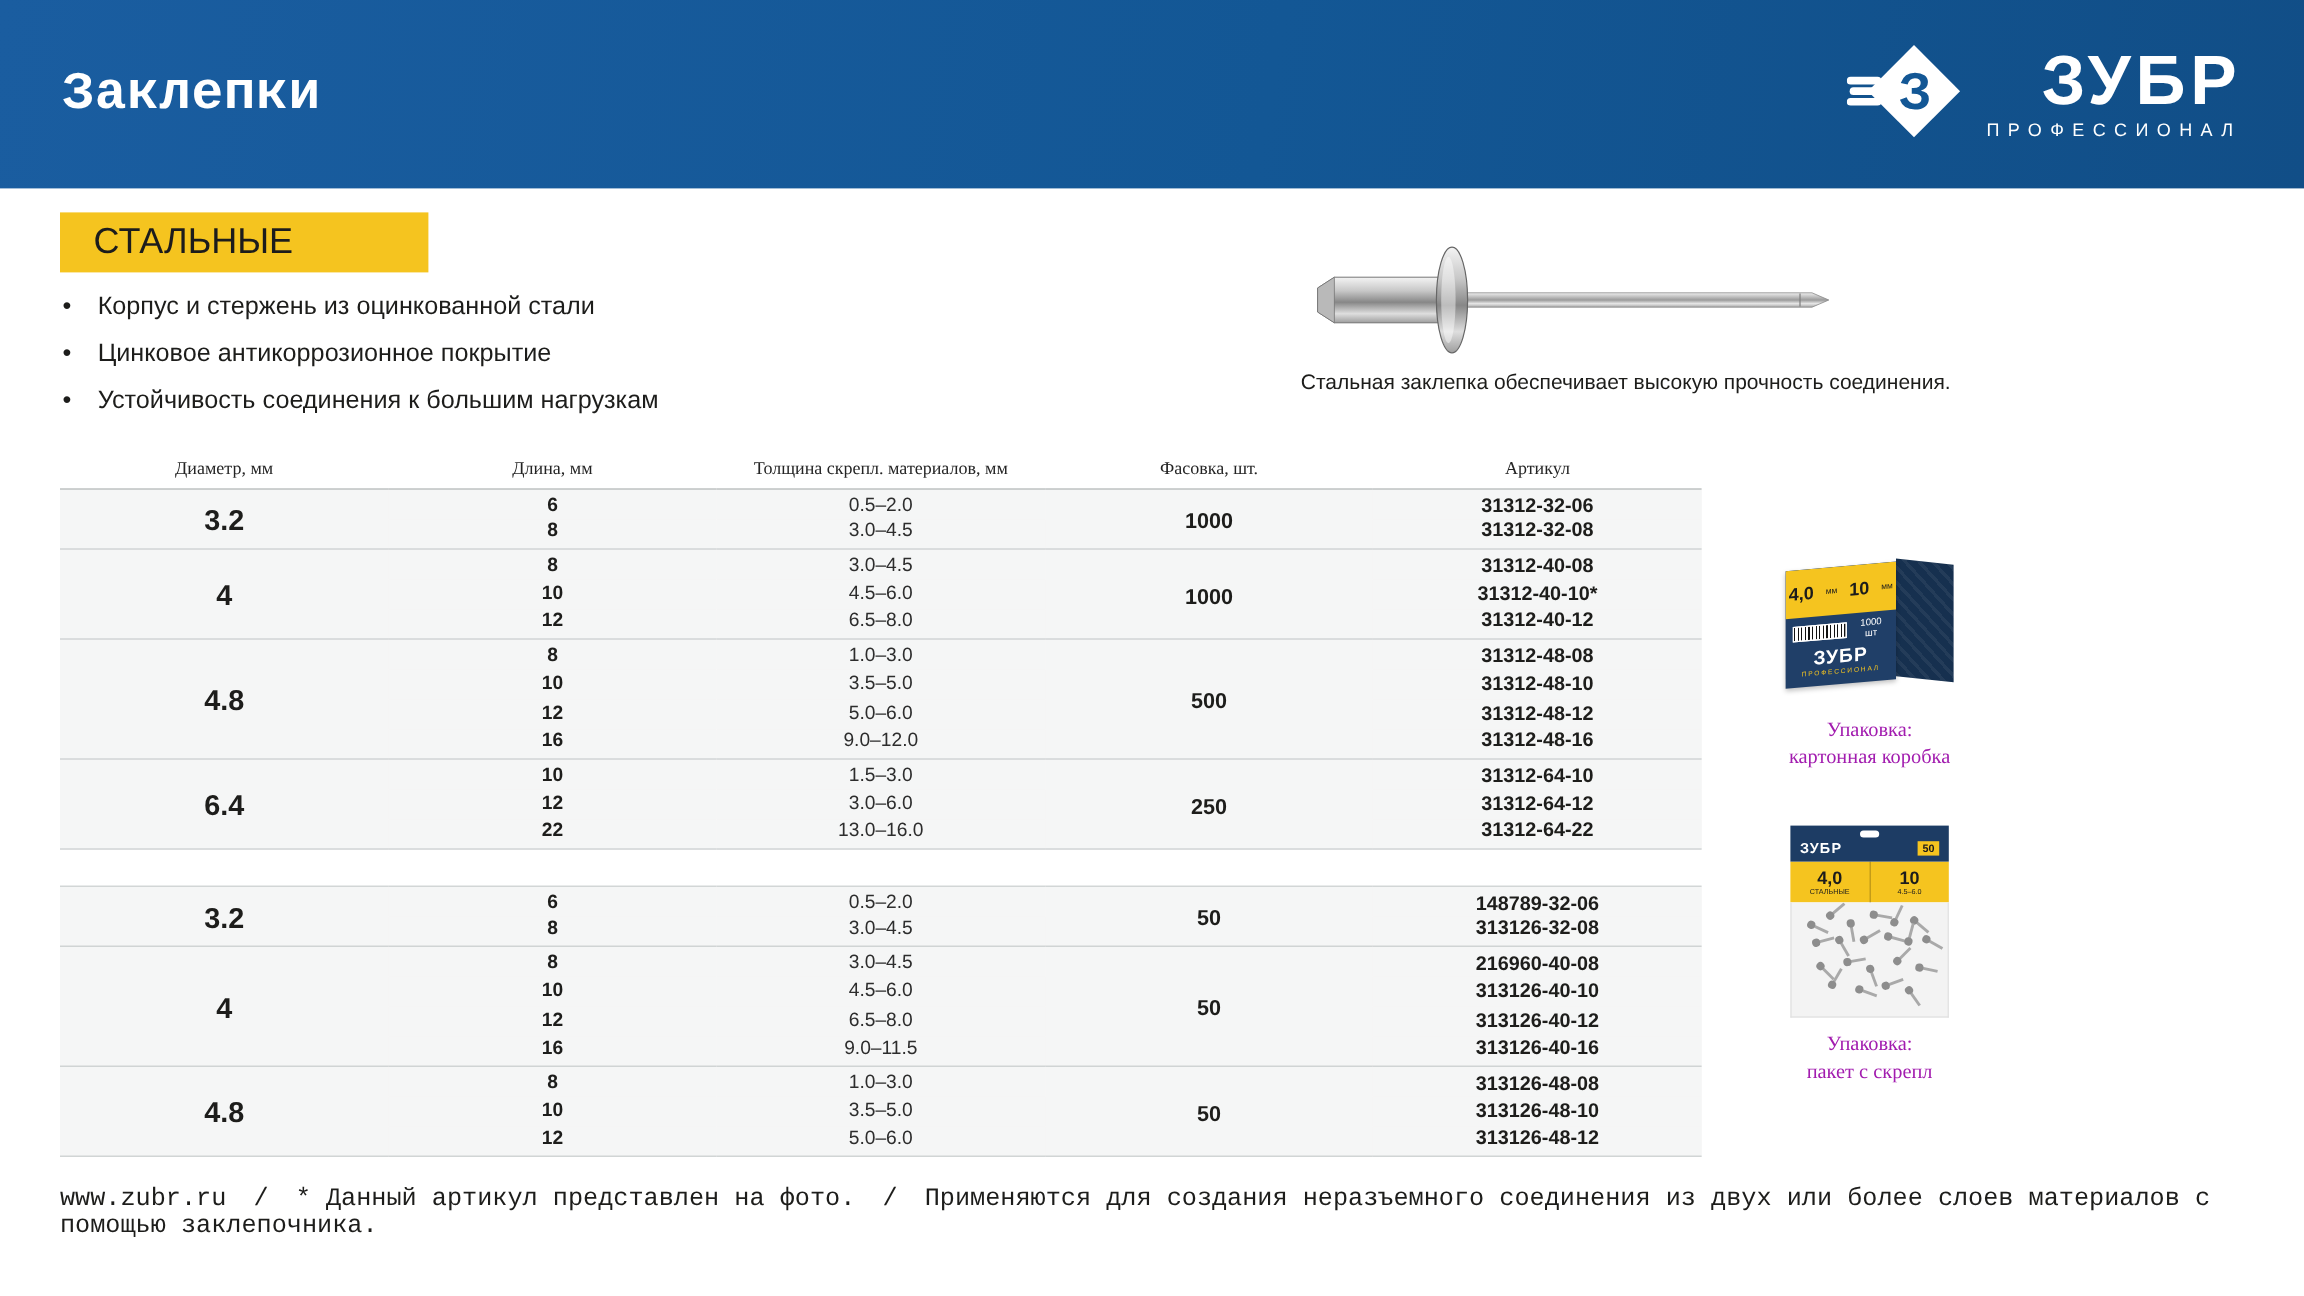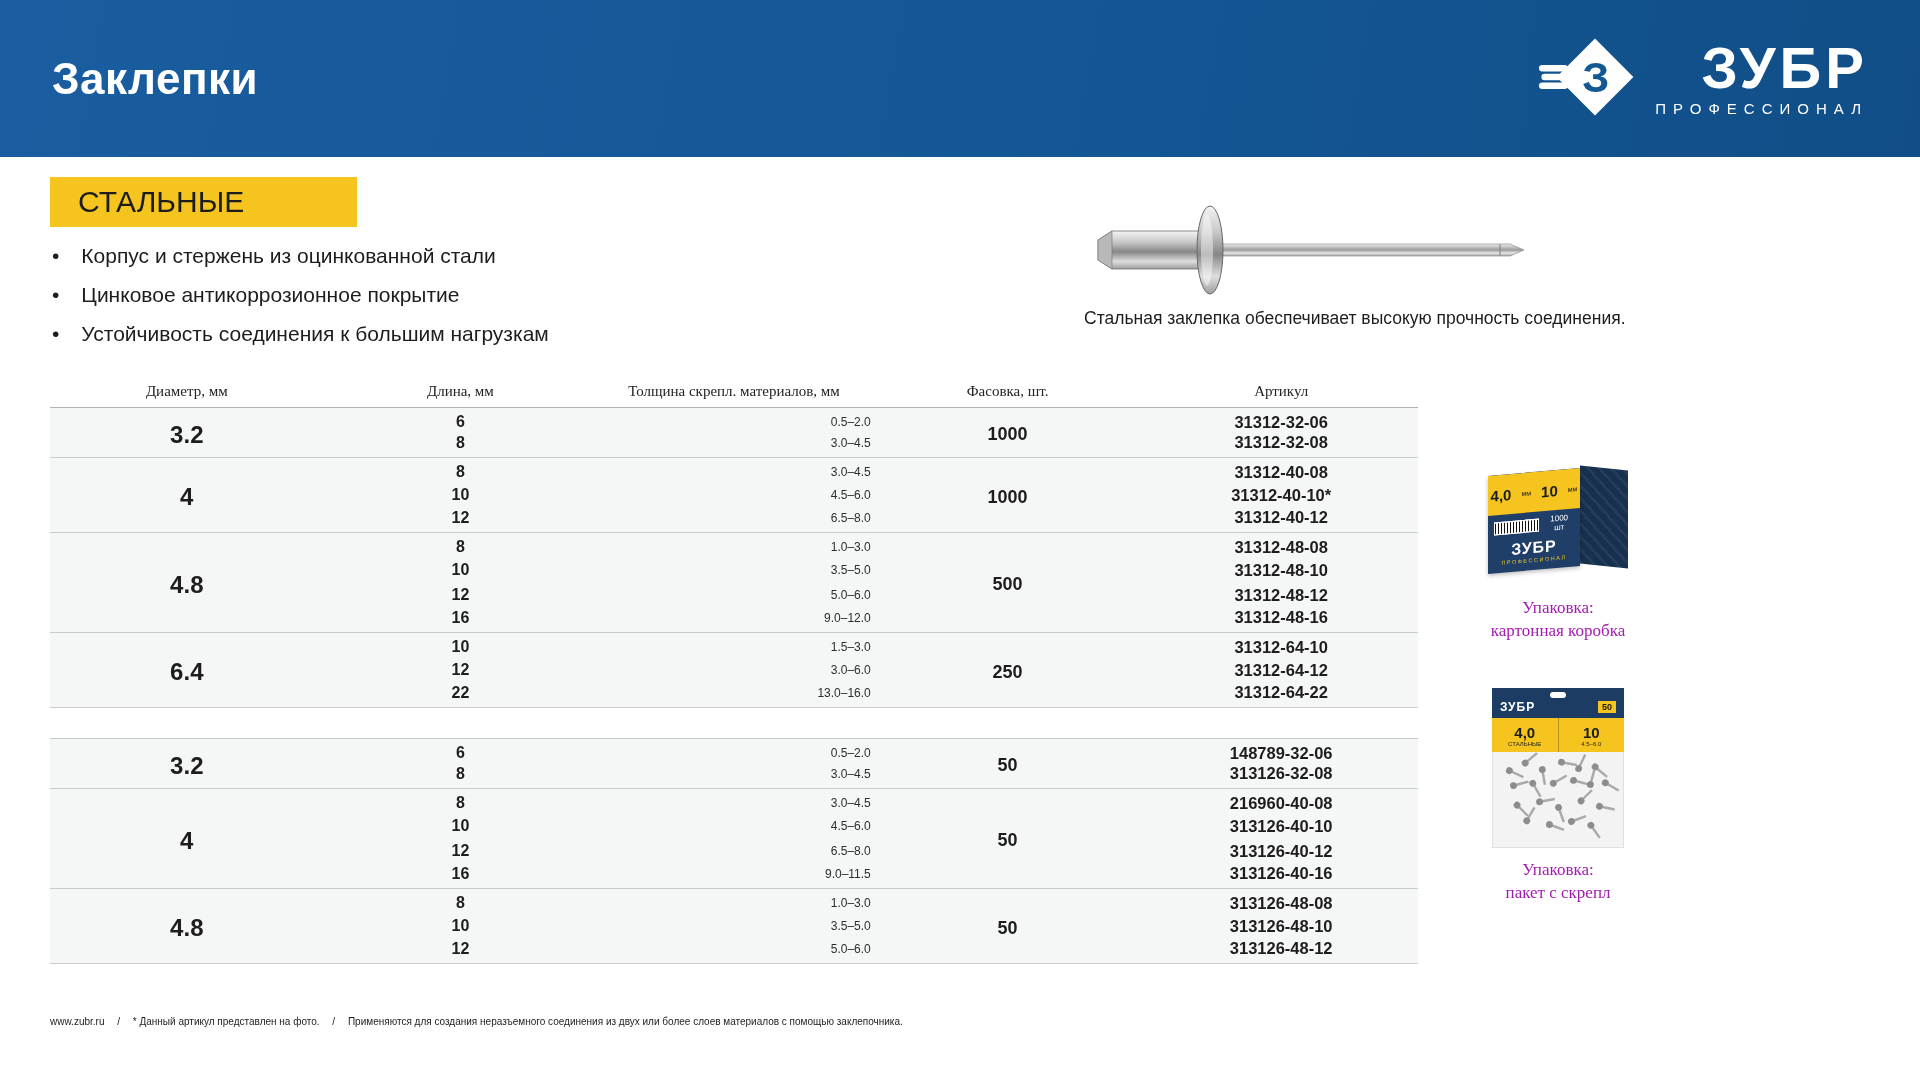--- a/index.html
+++ b/index.html
@@ -3,21 +3,21 @@
 <meta charset="utf-8">
 <style>
   * { margin:0; padding:0; box-sizing:border-box; }
   html,body { width:1920px; height:1080px; background:#ffffff;
     font-family:"Liberation Sans", sans-serif; color:#1d1d1b; position:relative; overflow:hidden; }
 
   
   .header { position:absolute; left:0; top:0; width:1920px; height:157px;
     background:linear-gradient(100deg,#1a5da0 0%, #135795 55%, #114e87 100%);
     display:flex; align-items:center; justify-content:space-between; padding:0 52px; }
-  .page-title { color:#fff; font-size:44px; font-weight:bold; letter-spacing:0.5px; }
+  .page-title { color:#fff; font-size:44px; font-weight:bold; letter-spacing:0.5px;font-family:Liberation Mono, monospace; }
   .brand { display:flex; align-items:center; gap:20px; }
   .brand-text { display:flex; flex-direction:column; align-items:flex-end; }
   .brand-name { color:#fff; font-size:58px; font-weight:bold; letter-spacing:4px; line-height:0.95; }
   .brand-tagline { color:#fff; font-size:15px; letter-spacing:7px; margin-top:5px; }
 
   
   .badge { position:absolute; left:50px; top:177px; width:307px; height:50px; background:#f5c41f;
     color:#1c1c1c; font-size:30px; display:flex; align-items:center; padding-left:28px; }
   .features { position:absolute; left:52px; top:244px; list-style:none; }
   .features li { font-size:21px; margin-bottom:15px; display:flex; }
@@ -35,21 +35,21 @@
   thead { border-bottom:1px solid #aeb3b4;font-family:Liberation Serif, serif; }
   tbody { border-top:1px solid #c8cccd; background:#f5f6f6; }
   tbody td { background:#f5f6f6; }
   .t { border-bottom:1px solid #c8cccd; }
   .t2 { margin-top:30px; border-top:1px solid #c8cccd; }
   tbody tr { height:25px; }
   tbody tr:first-child td { padding-top:4px; }
   tbody tr:last-child td { padding-bottom:4px; }
   .diam { font-size:24px; font-weight:bold; }
   .len  { font-size:16px; font-weight:bold; }
-  .thick{ font-size:12px; color:#2d2d2d;text-align:right; }
+  .thick{ font-size:16px; color:#2d2d2d; }
   .pack { font-size:18px; font-weight:bold; }
   .art  { font-size:16.5px; font-weight:bold; }
 
   
   .pack-col { position:absolute; width:176px; text-align:center; }
   .pack1 { left:1470px; top:458px; }
   .pack2 { left:1470px; top:688px; }
   .pack-caption { font-size:17px; line-height:23px; color:#a21caf; margin-top:10px;font-family:Liberation Serif, serif; }
 
   .box3d { position:relative; width:152px; height:128px; margin:0 auto; }
@@ -75,21 +75,21 @@
     margin-left:-8px; background:#fff; border-radius:3px; }
   .bag-brand { color:#fff; font-size:12px; font-weight:bold; letter-spacing:1px; margin-top:8px; }
   .bag-badge { background:#f5c41f; color:#1c1c1c; font-size:9px; font-weight:bold; padding:1px 4px; margin-top:8px; }
   .bag-label { background:#f5c41f; height:34px; display:flex; align-items:stretch; }
   .bag-label-col { flex:1; display:flex; flex-direction:column; align-items:center; justify-content:center; color:#1c1c1c; }
   .bag-label-col + .bag-label-col { border-left:1px solid rgba(0,0,0,.25); }
   .pk-sub { font-size:6px; }
   .bag-body { height:96px; background:#f3f3f3; border:1px solid #e0e0e0; border-top:none; }
 
   
-  .footer { position:absolute; left:50px; top:1016px; font-size:10px; color:#1d1d1b; }
+  .footer { position:absolute; left:50px; top:988px; font-size:21px; color:#1d1d1b;font-family:Liberation Mono, monospace; }
   .footer span { margin-right:10px; }
   .footer .site { text-decoration:none; color:#1d1d1b; }
 </style>
 </head>
 <body>
 
 <div class="header">
   <div class="page-title">Заклепки</div>
   <div class="brand">
     <span>

